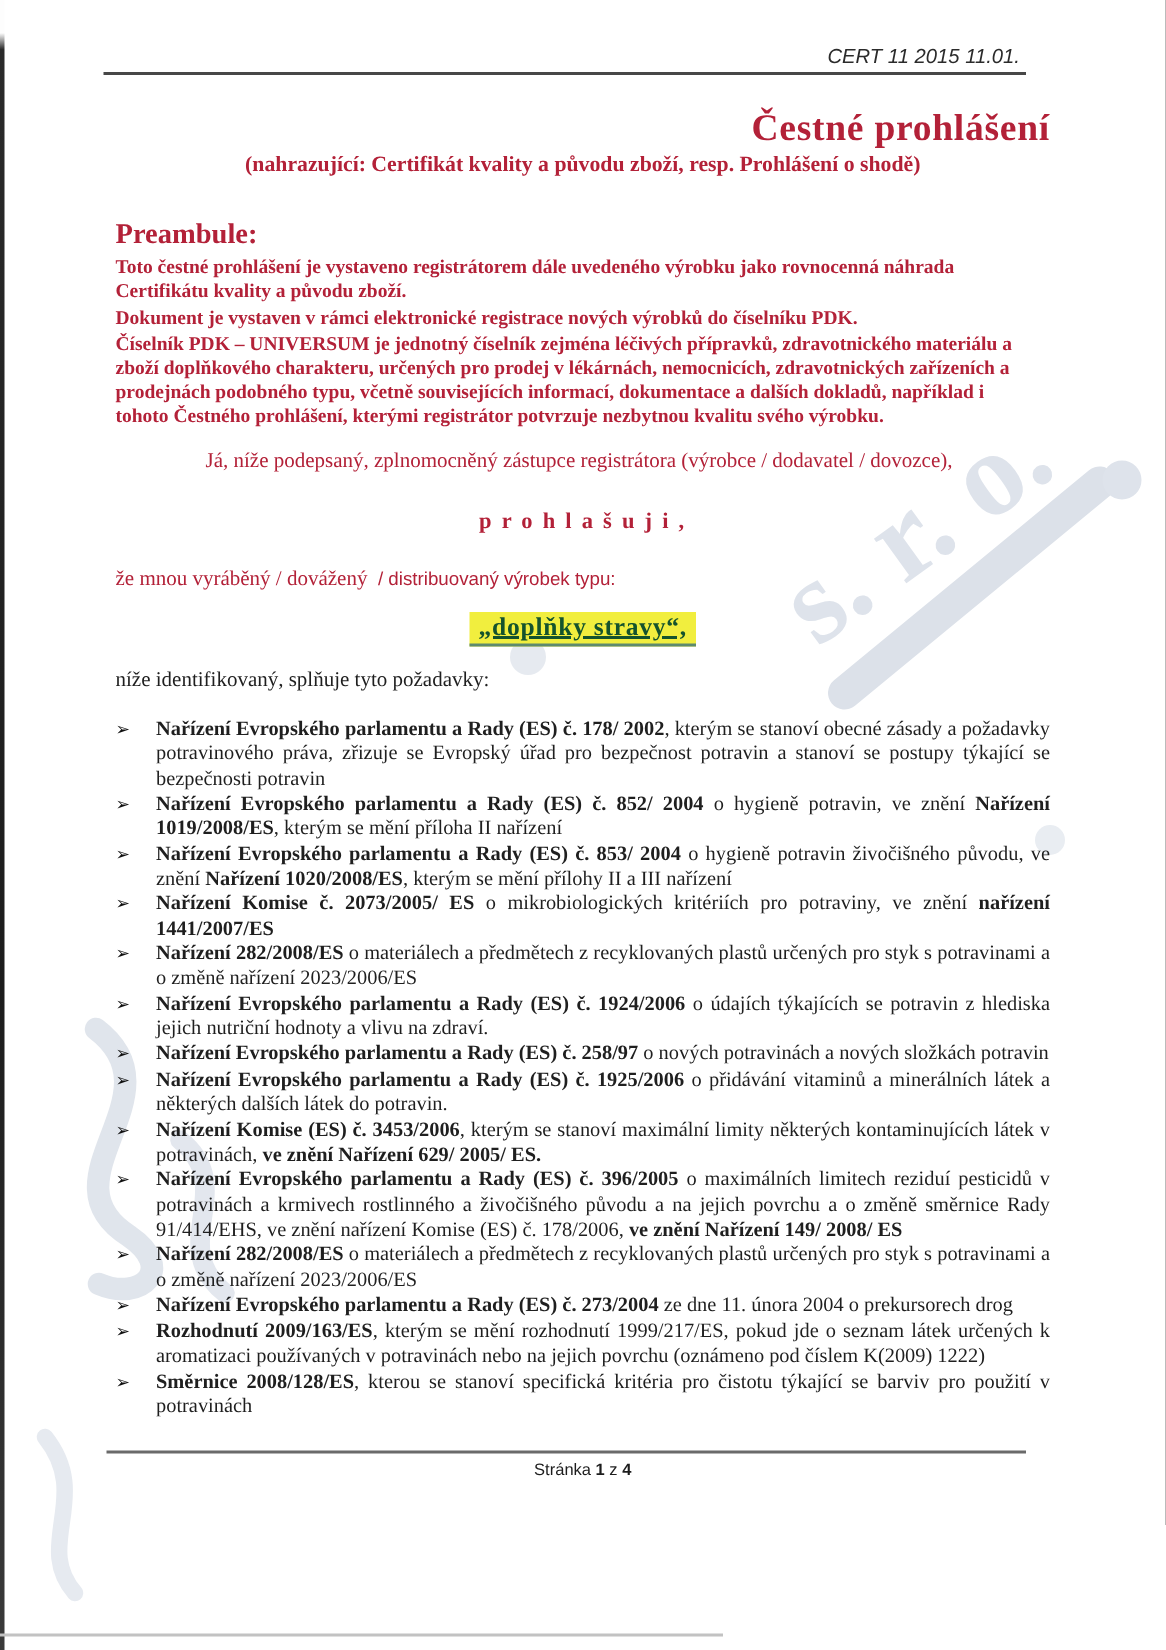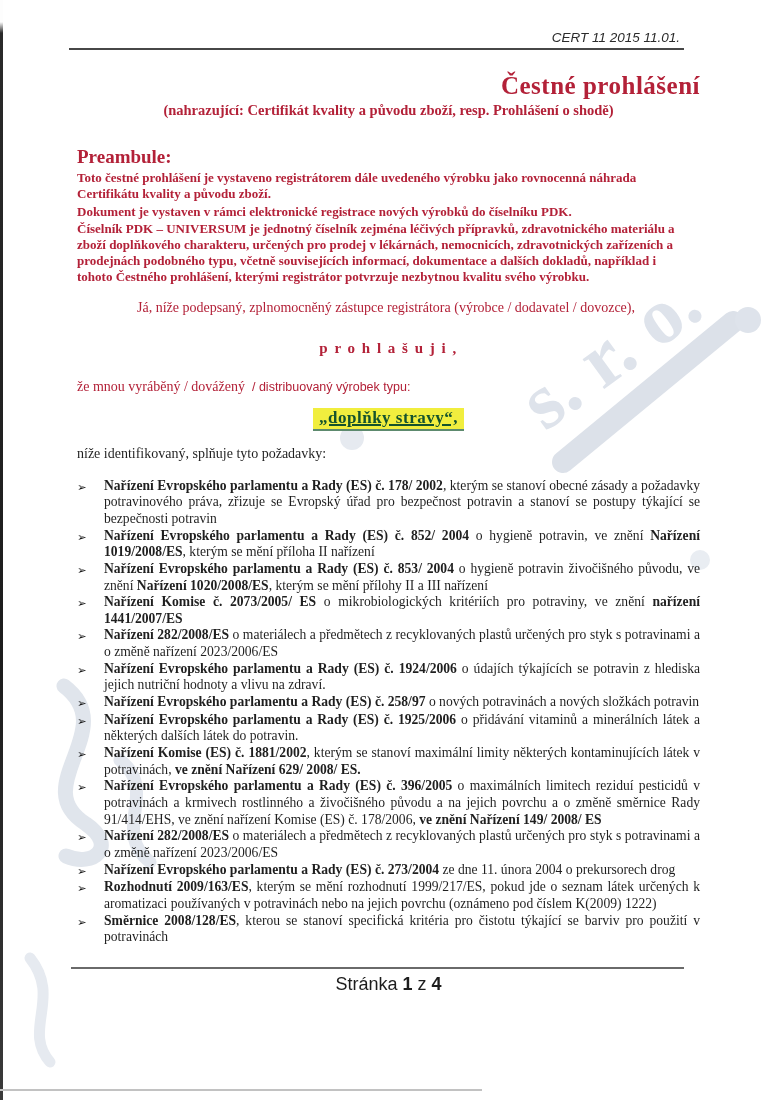--- a/index.html
+++ b/index.html
@@ -73,21 +73,21 @@
   .req-list { margin:16px 0 0 0; padding:0; list-style:none; }
   .req-list li { display:flex; font-size:13.6px; line-height:16.65px; }
   .req-list .marker { flex:none; width:27px; font-size:11.5px; padding-top:1px; color:#111; }
   .req-list .li-text { flex:1; text-align:justify; }
   .seg-b { font-weight:bold; }
 
   .rule-bottom { border:none; border-top:2px solid #6a6a6a; margin:21px 16px 0 -6px; }
   .page-footer {
     margin-top:5px; text-align:center;
     font-family:"Liberation Sans","DejaVu Sans",sans-serif;
-    font-size:18px; color:#1d1d1d;
+    font-size:11px; color:#1d1d1d;
   }
   .pre { white-space:pre; }
   .b { font-weight:bold; }
 </style>
 </head>
 <body>
 
 <div class="page">
 
   <svg class="watermark" viewBox="0 0 777 1100" xmlns="http://www.w3.org/2000/svg" aria-hidden="true">
@@ -157,21 +157,21 @@
         <li>
           <span class="marker">➢</span>
           <span class="li-text"><span class="seg-b">Nařízení Evropského parlamentu a Rady (ES) č. 258/97</span><span class="seg-r"> o nových potravinách a nových složkách potravin</span></span>
         </li>
         <li>
           <span class="marker">➢</span>
           <span class="li-text"><span class="seg-b">Nařízení Evropského parlamentu a Rady (ES) č. 1925/2006</span><span class="seg-r">  o přidávání vitaminů a minerálních látek a některých dalších látek do potravin.</span></span>
         </li>
         <li>
           <span class="marker">➢</span>
-          <span class="li-text"><span class="seg-b">Nařízení Komise (ES) č. 1881/2002</span><span class="seg-r">, kterým se stanoví maximální limity některých kontaminujících látek v potravinách, </span><span class="seg-b">ve znění Nařízení 629/ 2008/ ES.</span></span>
+          <span class="li-text"><span class="seg-b">Nařízení Komise (ES) č. 3453/2006</span><span class="seg-r">, kterým se stanoví maximální limity některých kontaminujících látek v potravinách, </span><span class="seg-b">ve znění Nařízení 629/ 2005/ ES.</span></span>
         </li>
         <li>
           <span class="marker">➢</span>
           <span class="li-text"><span class="seg-b">Nařízení Evropského parlamentu a Rady (ES) č. 396/2005</span><span class="seg-r"> o maximálních limitech reziduí pesticidů v potravinách a krmivech rostlinného a živočišného původu a na jejich povrchu a o změně směrnice Rady 91/414/EHS, ve znění nařízení Komise (ES) č. 178/2006, </span><span class="seg-b">ve znění Nařízení 149/ 2008/ ES</span></span>
         </li>
         <li>
           <span class="marker">➢</span>
           <span class="li-text"><span class="seg-b">Nařízení 282/2008/ES</span><span class="seg-r"> o materiálech a předmětech z recyklovaných plastů určených pro styk s potravinami a o změně nařízení 2023/2006/ES</span></span>
         </li>
         <li>

